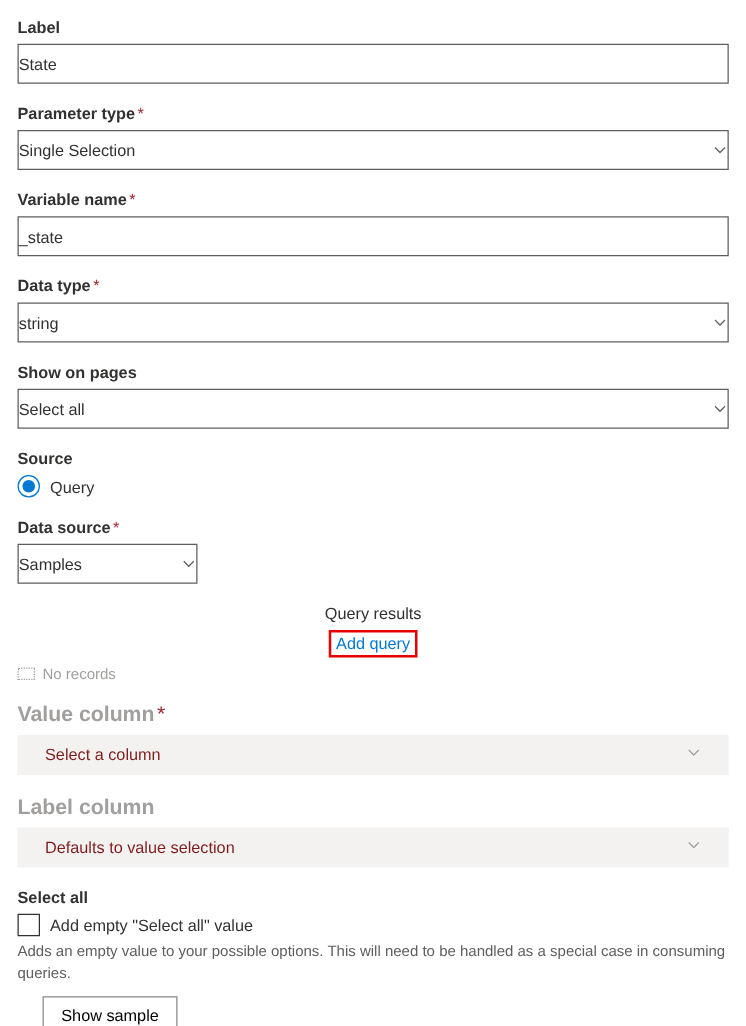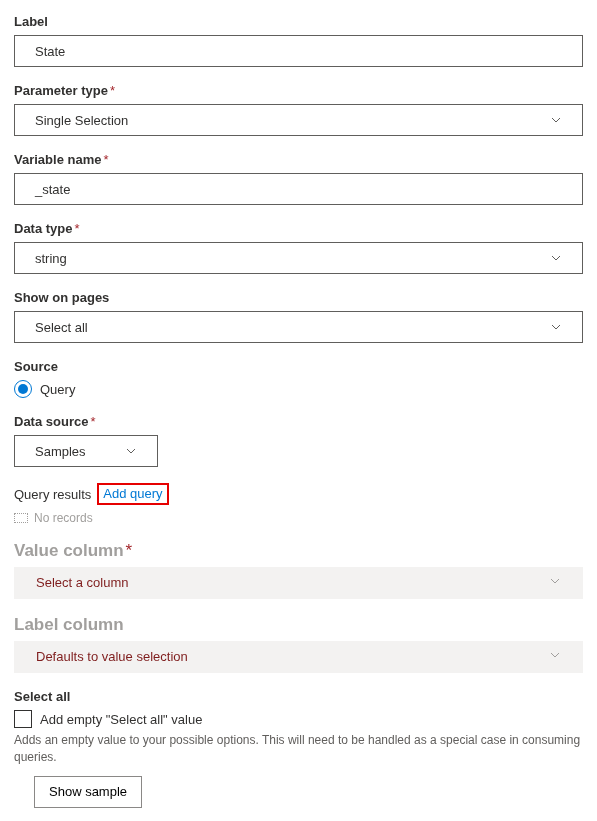--- a/index.html
+++ b/index.html
@@ -11,21 +11,21 @@
     background: #fff;
     width: 597px;
   }
   .page { padding: 14px 14px 0 14px; }
   .field { margin-bottom: 16px; }
   .label { font-weight: 600; display: block; margin-bottom: 6px; font-size: 13px; }
   .req { color: #a4262c; margin-left: 2px; font-weight: 400; }
   .text-input, .select-box {
     width: 100%;
     border: 1px solid #605e5c;
-    padding: 6px 20px;
+    padding: 6px 0;
     font-size: 13px;
     height: 32px;
     background: #fff;
     color: #323130;
     display: flex;
     align-items: center;
     justify-content: space-between;
   }
   .select-box.narrow { width: 144px; }
   .chev { width: 12px; height: 12px; flex: 0 0 12px; margin-left: 6px; display: inline-flex; align-items: center; justify-content: center; }
@@ -48,21 +48,21 @@
   .radio.sel { border-color: #0078d4; }
   .radio.sel::after { content:""; width: 10px; height: 10px; background:#0078d4; border-radius:50%; }
   .link { color: #0078d4; cursor: pointer; }
   .box-hl { border: 2px solid #e60000; padding: 0 4px; display: inline-block; line-height: 18px; }
   .norec { color: #a19f9d; margin-top: 6px; display: flex; align-items: center; gap: 6px; font-size: 12px; }
   .norec-ico { width: 14px; height: 10px; border: 1px dotted #a19f9d; display:inline-block; }
   .checkbox-line { display: flex; align-items: center; }
   .checkbox { width: 18px; height: 18px; border: 1px solid #323130; margin-right: 8px; }
   .help { color: #605e5c; font-size: 12px; margin-top: 4px; line-height: 1.4; }
   .btn { border: 1px solid #8a8886; background: #fff; padding: 6px 14px; font-size: 13px; cursor: pointer; height: 32px; }
-  .qr-line { display:flex; align-items:center; gap:6px; }
+  .qr-line { display:flex; align-items:center; gap:6px;flex-direction:column; }
 </style>
 </head>
 <body>
 
 <div class="page">
 
   <div class="field">
     <span class="label">Label</span>
     <div class="text-input">
       <span>State</span>

